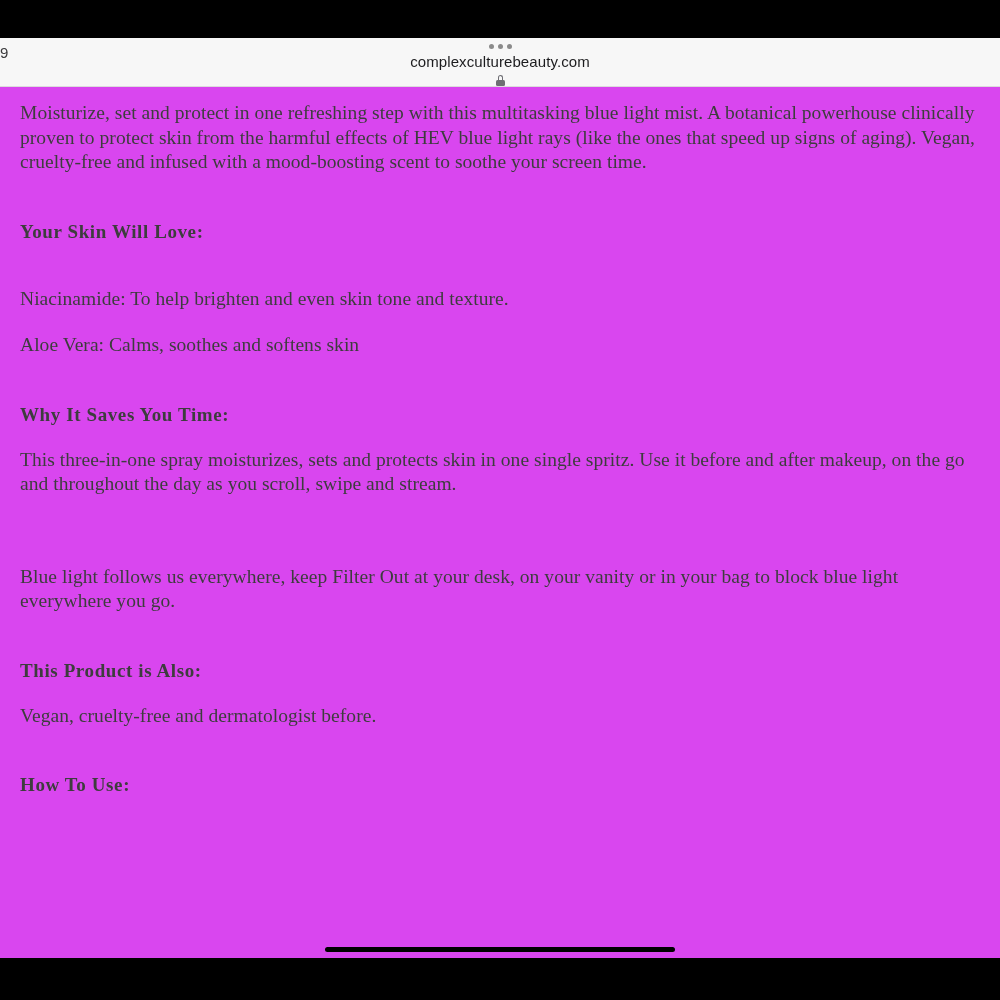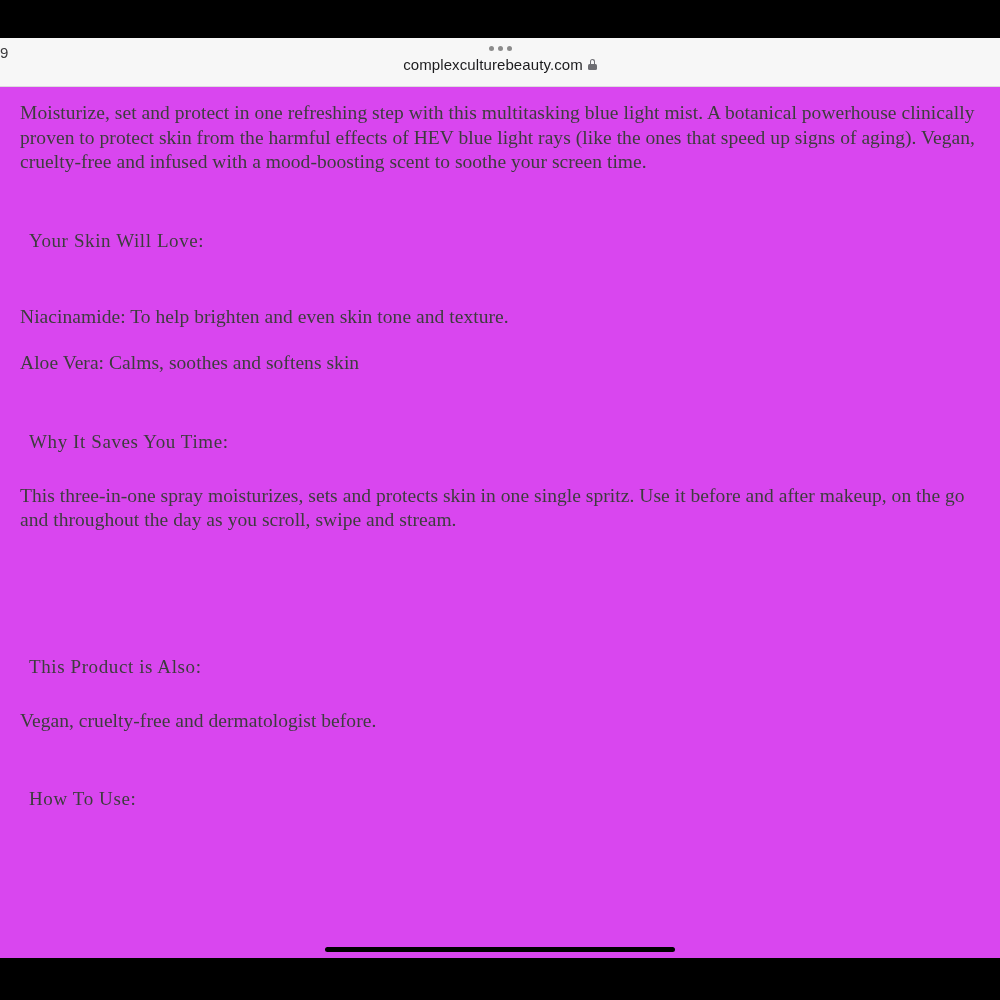--- a/index.html
+++ b/index.html
@@ -67,20 +67,21 @@
     border-radius: 50%;
     background: #8b8b8b;
   }
   .url-row {
     display: flex;
     align-items: center;
     justify-content: center;
     gap: 5px;
     margin-top: 2px;
     width: 100%;
+    flex-direction: column;
   }
   .url-text {
     font-family: "Liberation Sans", sans-serif;
     font-size: 15px;
     color: #1c1c1e;
     letter-spacing: 0.1px;
   }
   .lock-icon {
     display: inline-block;
     width: 9px;
@@ -132,23 +133,23 @@
     color: #3d3d3d;
     margin: 0 0 0 0;
     letter-spacing: 0.05px;
   }
   .intro {
     margin-bottom: 0;
   }
   h3.section-head {
     font-family: "Liberation Serif", serif;
     font-size: 19px;
-    font-weight: normal;
+    font-weight: bold;
     color: #3d3d3d;
-    margin: 9px;
+    margin: 0;
     letter-spacing: 0.6px;
   }
   .gap-lg { height: 46px; }
   .gap-md { height: 22px; }
   .gap-sm { height: 22px; }
   .home-indicator {
     position: absolute;
     bottom: 7px;
     left: 50%;
     transform: translateX(-50%);
@@ -196,20 +197,21 @@
         <div class="gap-sm"></div>
         <p class="body-text">Aloe Vera: Calms, soothes and softens skin</p>
 
         <div class="gap-lg"></div>
         <h3 class="section-head">Why It Saves You Time:</h3>
         <div class="gap-md"></div>
         <p class="body-text">This three-in-one spray moisturizes, sets and protects skin in one single spritz. Use it before and after makeup, on the go and throughout the day as you scroll, swipe and stream.</p>
 
         <div class="gap-lg"></div>
         <div class="gap-md"></div>
+        <p class="body-text">Blue light follows us everywhere, keep Filter Out at your desk, on your vanity or in your bag to block blue light everywhere you go.</p>
 
         <div class="gap-lg"></div>
         <h3 class="section-head">This Product is Also:</h3>
         <div class="gap-md"></div>
         <p class="body-text">Vegan, cruelty-free and dermatologist before.</p>
 
         <div class="gap-lg"></div>
         <h3 class="section-head">How To Use:</h3>
         <div class="gap-md"></div>
 

